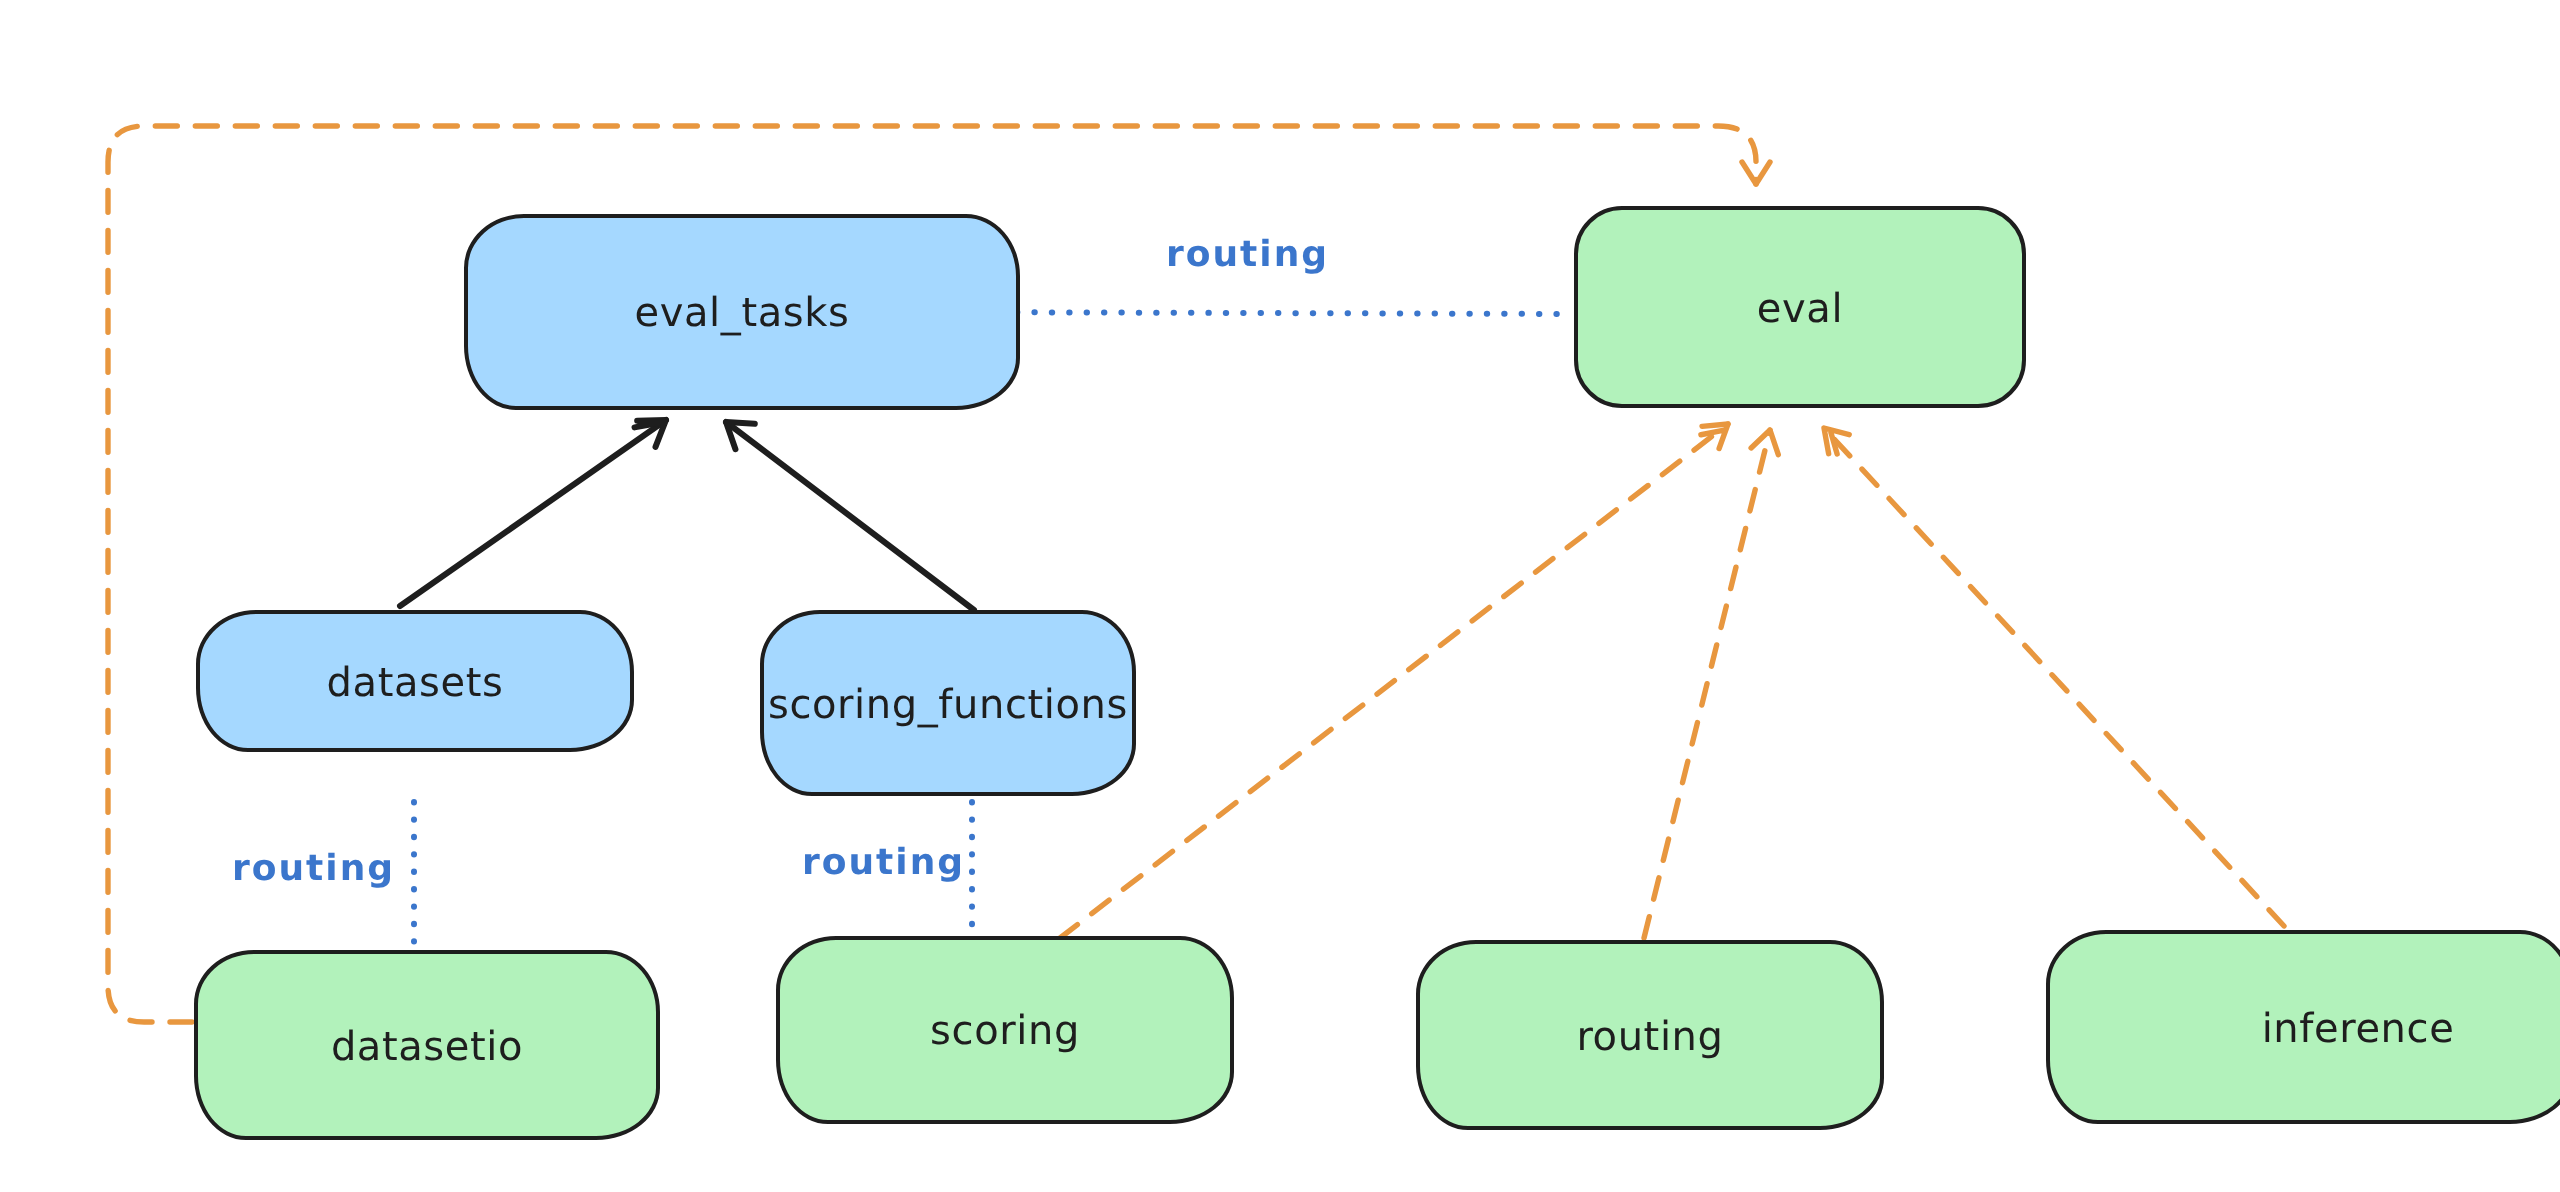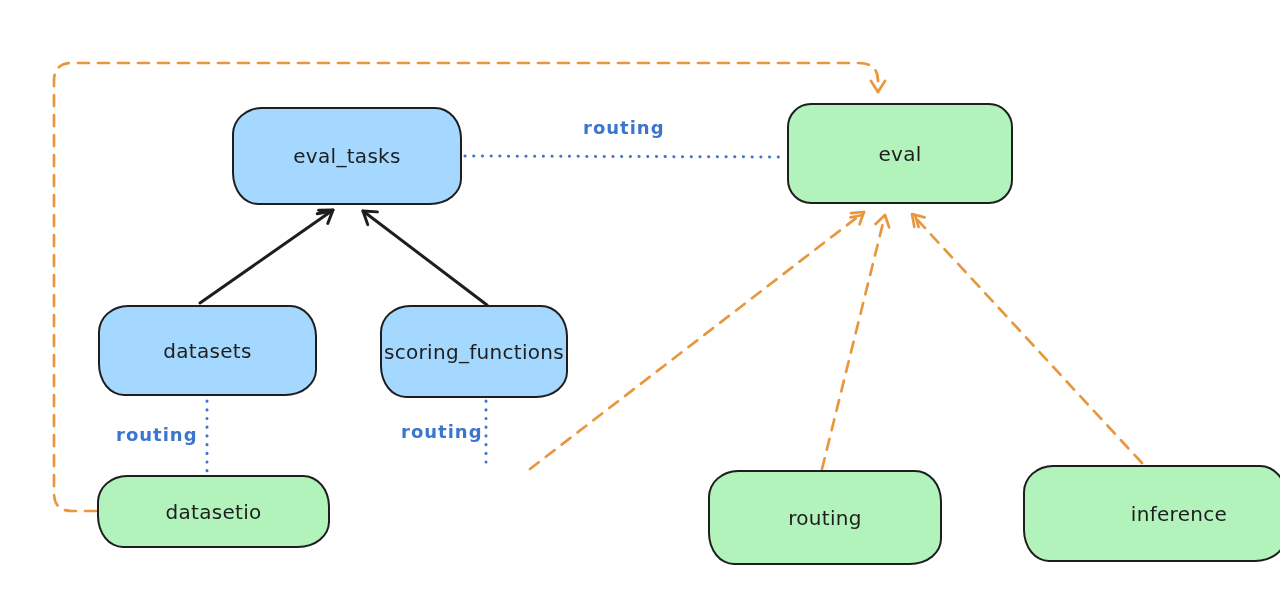--- a/index.html
+++ b/index.html
@@ -109,40 +109,43 @@
     <path class="e-blue" d="M465,156 L786,157"></path>
     <path class="e-blue" d="M207,401 L207,472"></path>
     <path class="e-blue" d="M486,401 L486,465"></path>
 
     <path class="e-orange" d="M96,511 L72,511 Q54,511 54,493 L54,81 Q54,63 72,63 L859,63 Q878,63 878,81 L878,92" marker-end="url(#arr-orange)"></path>
     <path class="e-orange" d="M530,469 L864,212" marker-end="url(#arr-orange2)"></path>
     <path class="e-orange" d="M822,469 L885,215" marker-end="url(#arr-orange)"></path>
     <path class="e-orange" d="M1142,463 L912,214" marker-end="url(#arr-orange2)"></path>
   </svg>
 
-  <div class="node blue" style="left:232px; top:107px; width:230px; height:98px;">
+  <div class="node blue" style="left:232px; top:107px; width:278px; height:98px;">
     <span>eval_tasks</span>
   </div>
 
   <div class="node green" style="left:787px; top:103px; width:226px; height:101px;border-radius:24px;">
     <span>eval</span>
   </div>
 
-  <div class="node blue" style="left:98px; top:305px; width:219px; height:91px;">
+  <div class="node blue" style="left:98px; top:305px; width:219px; height:71px;">
     <span>datasets</span>
   </div>
 
   <div class="node blue" style="left:380px; top:305px; width:188px; height:93px;">
     <span>scoring_functions</span>
   </div>
 
-  <div class="node green" style="left:97px; top:475px; width:233px; height:73px;">
+  <div class="node green" style="left:97px; top:475px; width:233px; height:95px;">
     <span>datasetio</span>
   </div>
 
+  <div class="node green" style="left:388px; top:468px; width:229px; height:94px;">
+    <span>scoring</span>
+  </div>
 
   <div class="node green" style="left:708px; top:470px; width:234px; height:95px;">
     <span>routing</span>
   </div>
 
   <div class="node green" style="left:1023px; top:465px; width:264px; height:97px;padding-left:48px;">
     <span>inference</span>
   </div>
 
   <div class="routing-label" style="left:583px; top:117px;">routing</div>

